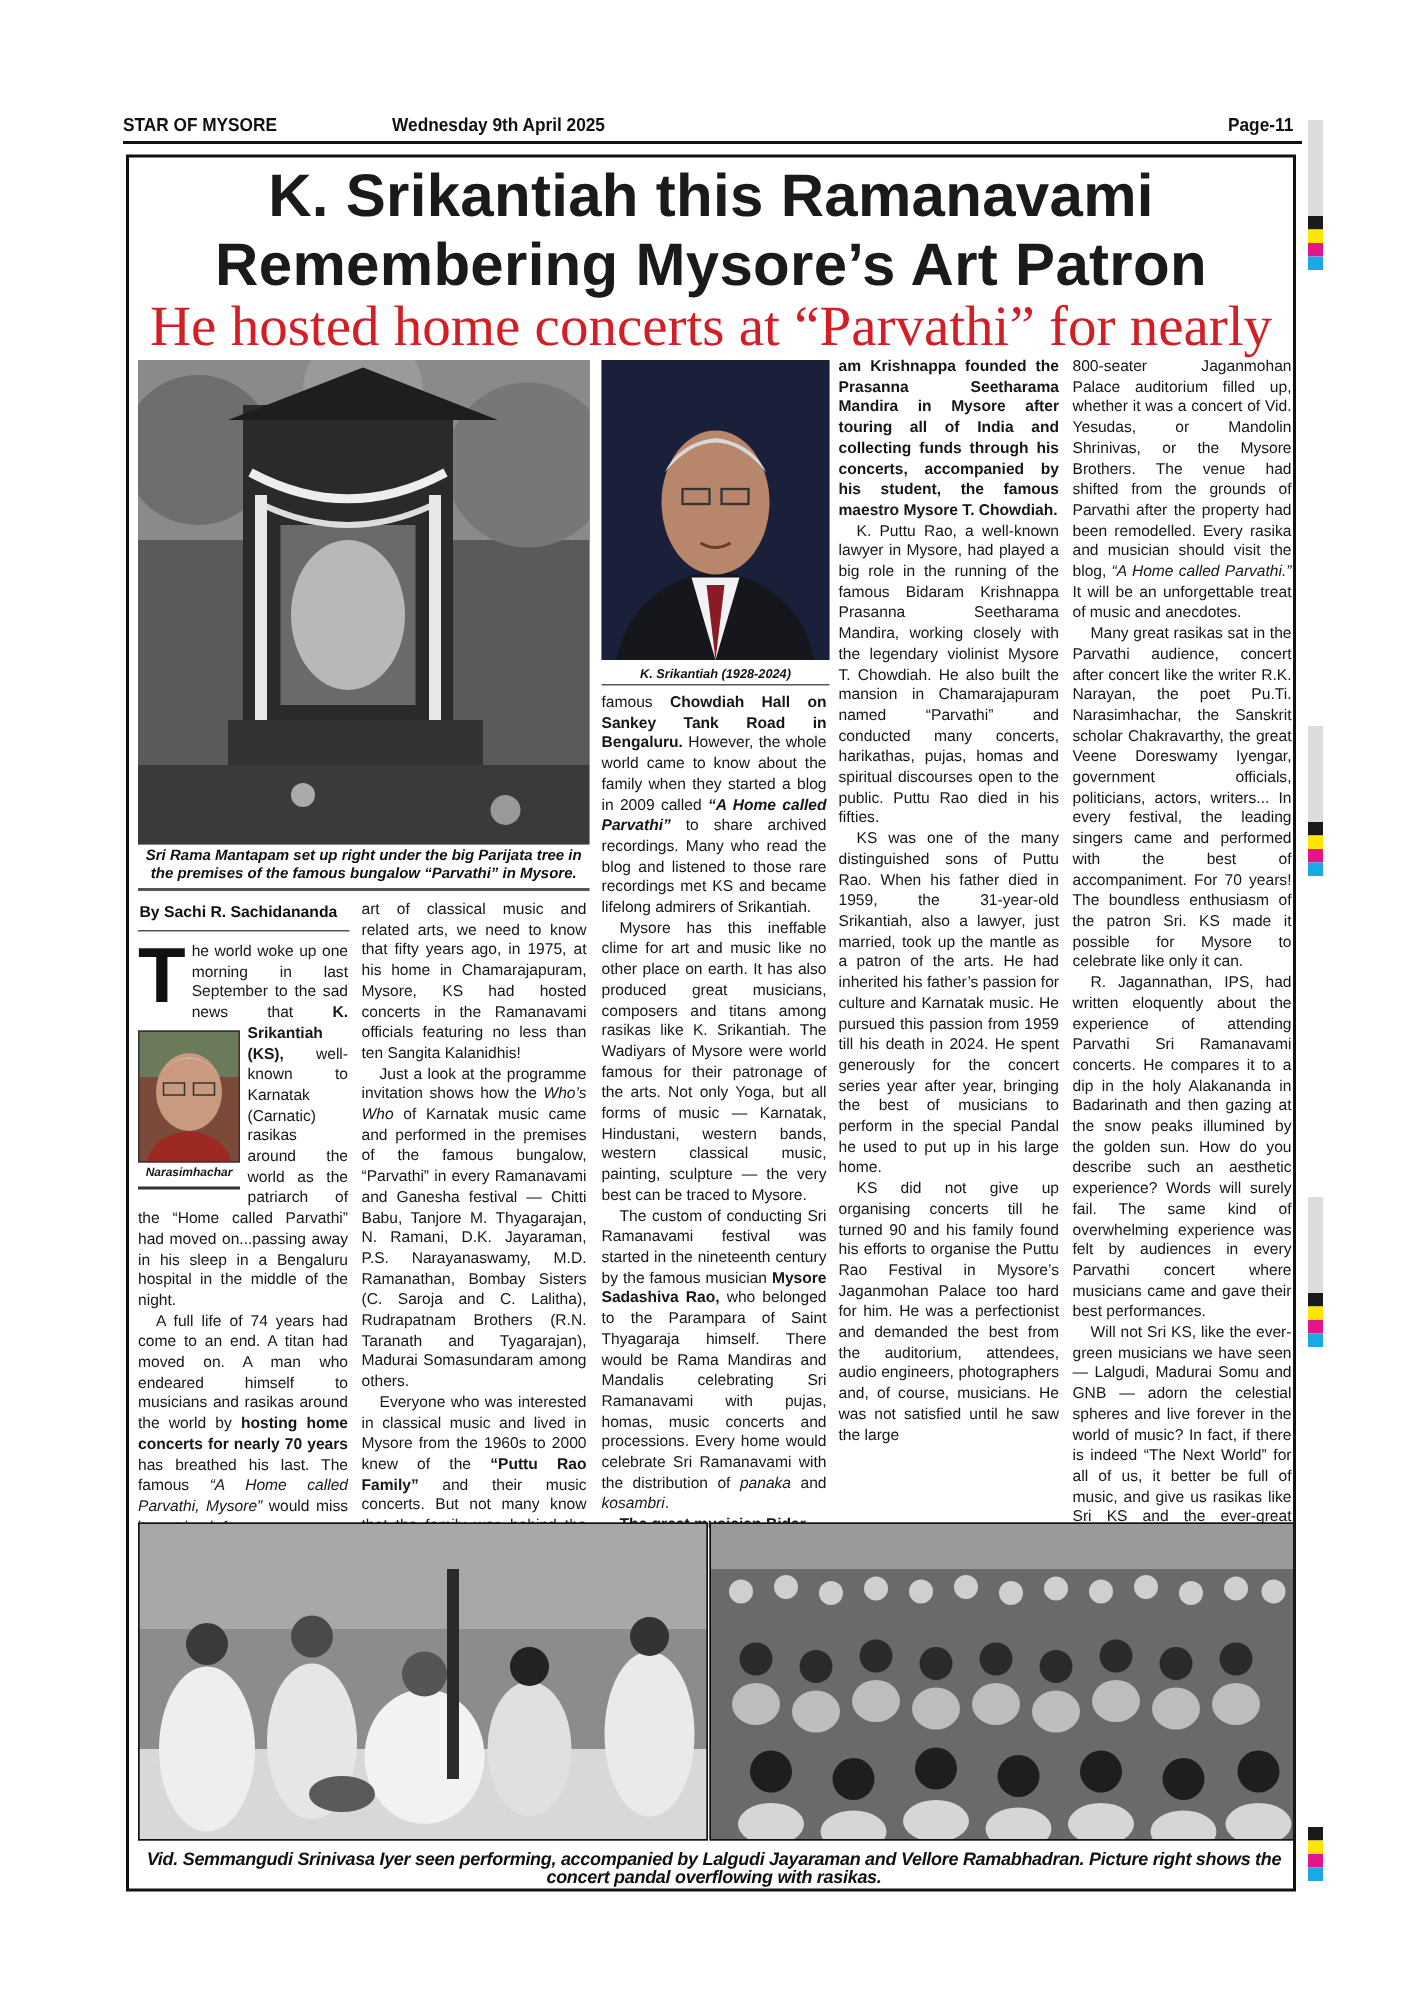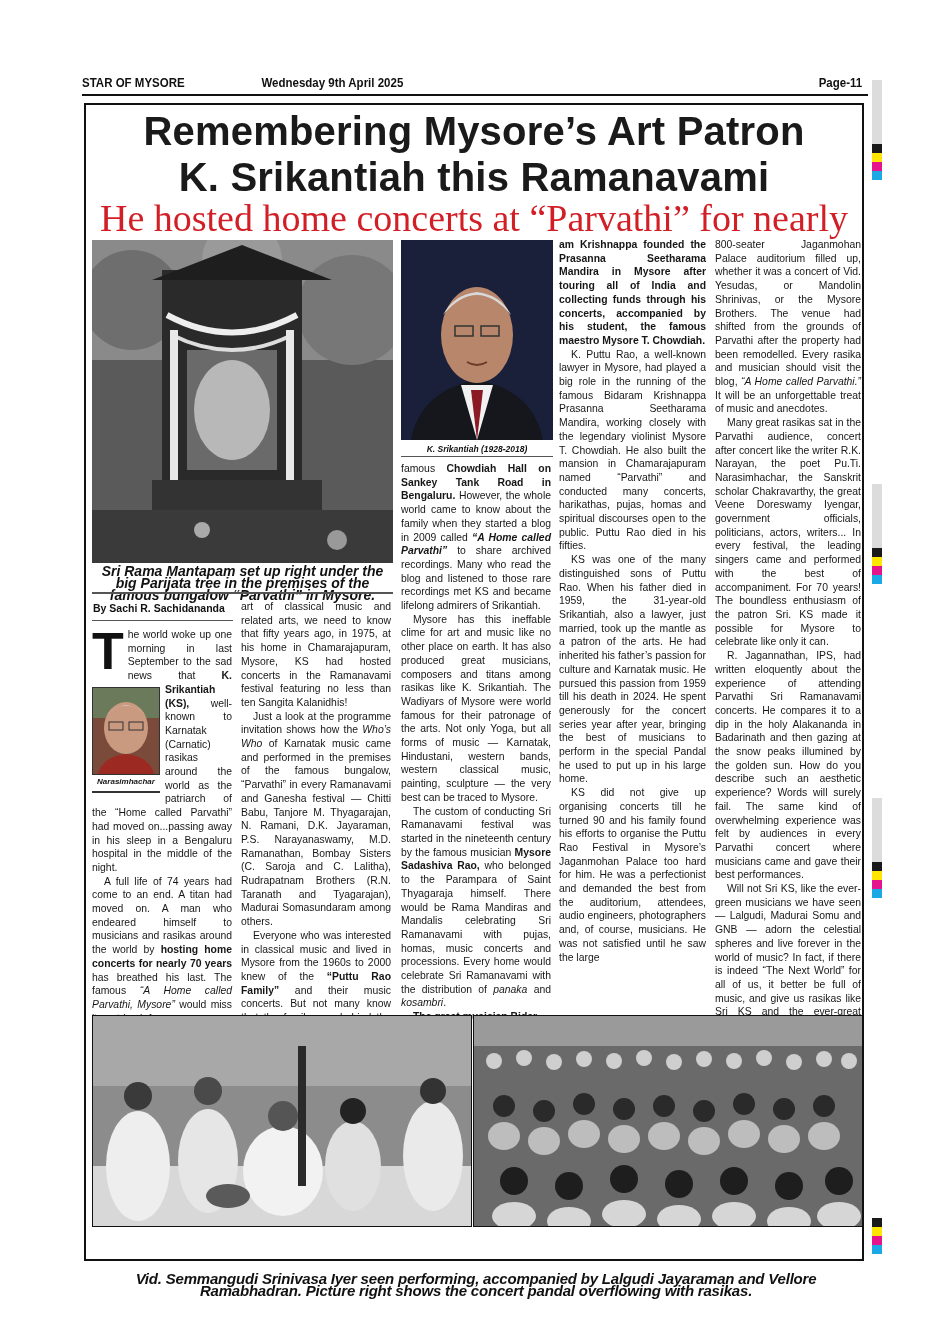--- a/index.html
+++ b/index.html
@@ -7,21 +7,21 @@
   .masthead { position: absolute; left: 82px; top: 76px; width: 786px; height: 16px; font-family: "Liberation Sans", sans-serif; font-weight: bold; font-size: 12.5px; transform: scaleX(0.92); transform-origin: left top; }
   .mh-paper { position: absolute; left: 0; top: 0; }
   .mh-date { position: absolute; left: 195px; top: 0; }
   .mh-page { position: absolute; right: -62px; top: 0; }
   .mh-rule { position: absolute; left: 82px; top: 94px; width: 786px; height: 2px; background: #111; }
   .frame { position: absolute; left: 84px; top: 103px; width: 780px; height: 1158px; border: 2px solid #111; box-sizing: border-box; }
   .headline { position: absolute; left: 84px; top: 108px; width: 780px; text-align: center; font-family: "Liberation Sans", sans-serif; font-weight: bold; font-size: 40px; line-height: 46px; letter-spacing: 0.2px; color: #1a1a1a; }
   .subhead { position: absolute; left: 84px; top: 200px; width: 780px; text-align: center; font-family: "Liberation Serif", serif; font-size: 38px; line-height: 36px; color: #d21f26; }
   .photo { position: absolute; background: #444; overflow: hidden; }
   .photo svg { width: 100%; height: 100%; display: block; }
-  .caption { position: absolute; font-family: "Liberation Sans", sans-serif; font-style: italic; font-weight: bold; font-size: 14px; line-height: 12px; text-align: center; color: #111; }
+  .caption { position: absolute; font-family: "Liberation Sans", sans-serif; font-style: italic; font-weight: bold; font-size: 10px; line-height: 12px; text-align: center; color: #111; }
   .rule { position: absolute; background: #555; height: 2px; }
   .col { position: absolute; font-family: "Liberation Sans", sans-serif; font-size: 10.4px; line-height: 13.7px; text-align: justify; color: #161616; }
   .col p { margin: 0; text-indent: 12px; }
   .col p.noindent { text-indent: 0; }
   .col b { font-weight: bold; }
   .byline { position: absolute; left: 93px; top: 602px; font-weight: bold; font-size: 10.5px; }
   .dropcap { float: left; font-family: "Liberation Sans", sans-serif; font-weight: bold; font-size: 52px; line-height: 42px; margin: 2px 4px 0 0; color: #111; }
   .inset { float: left; width: 66px; height: 86px; margin: 4px 5px 2px 0; border: 1px solid #333; background: #8a3a2a; position: relative; }
   .inset-cap { float: left; clear: left; width: 68px; font-style: italic; font-weight: bold; font-size: 8px; text-align: center; margin: -2px 5px 2px 0; border-bottom: 2px solid #333; padding-bottom: 2px; text-indent: 0; }
   .regmarks { position: absolute; left: 872px; width: 12px; }
@@ -35,22 +35,22 @@
 <div class="masthead">
   <span class="mh-paper">STAR OF MYSORE</span>
   <span class="mh-date">Wednesday 9th April 2025</span>
   <span class="mh-page">Page-11</span>
 </div>
 <div class="mh-rule"></div>
 
 <div class="frame"></div>
 
 <div class="headline">
+  <div>K. Srikantiah this Ramanavami</div>
   <div>Remembering Mysore’s Art Patron</div>
-  <div>K. Srikantiah this Ramanavami</div>
 </div>
 <div class="subhead">He hosted home concerts at “Parvathi” for nearly 70 years</div>
 
 <div class="photo" style="left:92px; top:240px; width:301px; height:323px;">
   <svg viewBox="0 0 301 323" preserveAspectRatio="none">
     <rect width="301" height="323" fill="#5a5a5a"></rect>
     <rect x="0" y="0" width="301" height="120" fill="#8a8a8a"></rect>
     <circle cx="40" cy="60" r="50" fill="#6e6e6e"></circle>
     <circle cx="260" cy="70" r="55" fill="#777"></circle>
     <circle cx="150" cy="20" r="40" fill="#9a9a9a"></circle>
@@ -77,21 +77,21 @@
     <path d="M10,200 Q20,150 76,140 Q132,150 142,200 Z" fill="#15171c"></path>
     <polygon points="60,145 76,200 92,145" fill="#f2f2f2"></polygon>
     <polygon points="70,150 76,200 82,150" fill="#8a1a24"></polygon>
     <ellipse cx="76" cy="95" rx="36" ry="48" fill="#b8866a"></ellipse>
     <path d="M42,75 Q76,35 110,75 Q100,55 76,52 Q52,55 42,75 Z" fill="#d8d8d8"></path>
     <rect x="54" y="86" width="18" height="10" fill="none" stroke="#333" stroke-width="1.5"></rect>
     <rect x="80" y="86" width="18" height="10" fill="none" stroke="#333" stroke-width="1.5"></rect>
     <path d="M66,122 Q76,128 86,122" stroke="#6b3b2a" stroke-width="2" fill="none"></path>
   </svg>
 </div>
-<div class="caption" style="left:401px; top:443px; width:152px; font-size:8.5px;">K. Srikantiah (1928-2018)</div>
+<div class="caption" style="left:401px; top:443px; width:152px; font-size:8.5px;">K. Srikantiah (1928-2024)</div>
 <div class="rule" style="left:401px; top:456px; width:152px; height:1px;"></div>
 
 <div class="byline">By Sachi R. Sachidananda</div>
 <div class="rule" style="left:92px; top:592px; width:141px; height:1px;"></div>
 <div class="rule" style="left:92px; top:620px; width:141px; height:1px;"></div>
 
 <div class="col" style="left:92px; top:628px; width:140px;">
   <p class="noindent">
     <span class="dropcap">T</span><span>he world woke up one morning in last September to the sad news that </span>
     <span class="inset">
@@ -106,21 +106,21 @@
       </svg>
     </span>
     <span class="inset-cap">Narasimhachar</span>
     <b>K. Srikantiah (KS),</b><span> well-known to Karnatak (Carnatic) rasikas around the world as the patriarch of the “Home called Parvathi” had moved on...passing away in his sleep in a Bengaluru hospital in the middle of the night.</span>
   </p>
   <p><span>A full life of 74 years had come to an end. A titan had moved on. A man who endeared himself to musicians and rasikas around the world by </span><b>hosting home concerts for nearly 70 years</b><span> has breathed his last. The famous </span><i>“A Home called Parvathi, Mysore”</i><span> would miss its patriarch forever.</span></p>
   <p><span>To understand the significance of  such a man dedicated to the</span></p>
 </div>
 
 <div class="col" style="left:241px; top:600px; width:150px;">
-  <p class="noindent"><span>art of classical music and related arts, we need to know that fifty years ago, in 1975, at his home in Chamarajapuram, Mysore, KS had hosted concerts in the Ramanavami festival featuring no less than ten Sangita Kalanidhis!</span></p>
+  <p class="noindent"><span>art of classical music and related arts, we need to know that fifty years ago, in 1975, at his home in Chamarajapuram, Mysore, KS had hosted concerts in the Ramanavami officials featuring no less than ten Sangita Kalanidhis!</span></p>
   <p><span>Just a look at the programme invitation shows how the </span><i>Who’s Who</i><span> of Karnatak music came and performed in the premises of the famous bungalow, “Parvathi” in every Ramanavami and Ganesha festival — Chitti Babu, Tanjore M. Thyagarajan, N. Ramani, D.K. Jayaraman, P.S. Narayanaswamy, M.D. Ramanathan, Bombay Sisters (C. Saroja and C. Lalitha), Rudrapatnam Brothers (R.N. Taranath and Tyagarajan), Madurai Somasundaram among others.</span></p>
   <p><span>Everyone who was interested in classical music and lived in Mysore from the 1960s to 2000 knew of the </span><b>“Puttu Rao Family”</b><span> and their music concerts. But not many know that the family was behind the establishment of the</span></p>
 </div>
 
 <div class="col" style="left:401px; top:462px; width:150px;">
   <p class="noindent"><span>famous </span><b>Chowdiah Hall on Sankey Tank Road in Bengaluru.</b><span> However, the whole world came to know about the family when they started a blog in 2009 called </span><b><i>“A Home called Parvathi”</i></b><span> to share archived recordings. Many who read the blog and listened to those rare recordings met KS and became lifelong admirers of Srikantiah.</span></p>
   <p><span>Mysore has this ineffable clime for art and music like no other place on earth. It has also produced great musicians, composers and titans among rasikas like K. Srikantiah. The Wadiyars of Mysore were world famous for their patronage of the arts. Not only Yoga, but all forms of music — Karnatak, Hindustani, western bands, western classical music, painting, sculpture — the very best can be traced to Mysore.</span></p>
   <p><span>The custom of conducting Sri Ramanavami festival was started in the nineteenth century by the famous musician </span><b>Mysore Sadashiva Rao,</b><span> who belonged to the Parampara of Saint Thyagaraja himself. There would be Rama Mandiras and Mandalis celebrating Sri Ramanavami with pujas, homas, music concerts and processions. Every home would celebrate Sri Ramanavami with the distribution of </span><i>panaka</i><span> and </span><i>kosambri</i><span>.</span></p>
   <p><b>The great musician Bidar-</b></p>
 </div>
@@ -212,21 +212,21 @@
       <ellipse cx="40" cy="200" rx="22" ry="14"></ellipse>
         <ellipse cx="95" cy="205" rx="22" ry="14"></ellipse>
         <ellipse cx="150" cy="198" rx="22" ry="14"></ellipse>
         <ellipse cx="205" cy="203" rx="22" ry="14"></ellipse>
         <ellipse cx="260" cy="200" rx="22" ry="14"></ellipse>
         <ellipse cx="315" cy="205" rx="22" ry="14"></ellipse>
         <ellipse cx="365" cy="200" rx="22" ry="14"></ellipse>
     </g>
   </svg>
 </div>
-<div class="caption" style="left:90px; top:1233px; width:772px; font-size:15px; font-weight:bold; letter-spacing:-0.2px;margin-top:40px;">Vid. Semmangudi Srinivasa Iyer seen performing, accompanied by  Lalgudi Jayaraman and Vellore Ramabhadran. Picture right shows the concert pandal overflowing with rasikas.</div>
+<div class="caption" style="left:90px; top:1233px; width:772px; font-size:12px; font-weight:bold; letter-spacing:-0.2px;">Vid. Semmangudi Srinivasa Iyer seen performing, accompanied by  Lalgudi Jayaraman and Vellore Ramabhadran. Picture right shows the concert pandal overflowing with rasikas.</div>
 
 <div class="regmarks" style="top:80px;">
   <div class="reg-bar" style="height:64px;"></div>
   <div class="reg-sq" style="background:#1a1a1a;"></div>
   <div class="reg-sq" style="background:#ffe600;"></div>
   <div class="reg-sq" style="background:#e5148c;"></div>
   <div class="reg-sq" style="background:#1ba9e6;"></div>
 </div>
 <div class="regmarks" style="top:484px;">
   <div class="reg-bar" style="height:64px;"></div>

